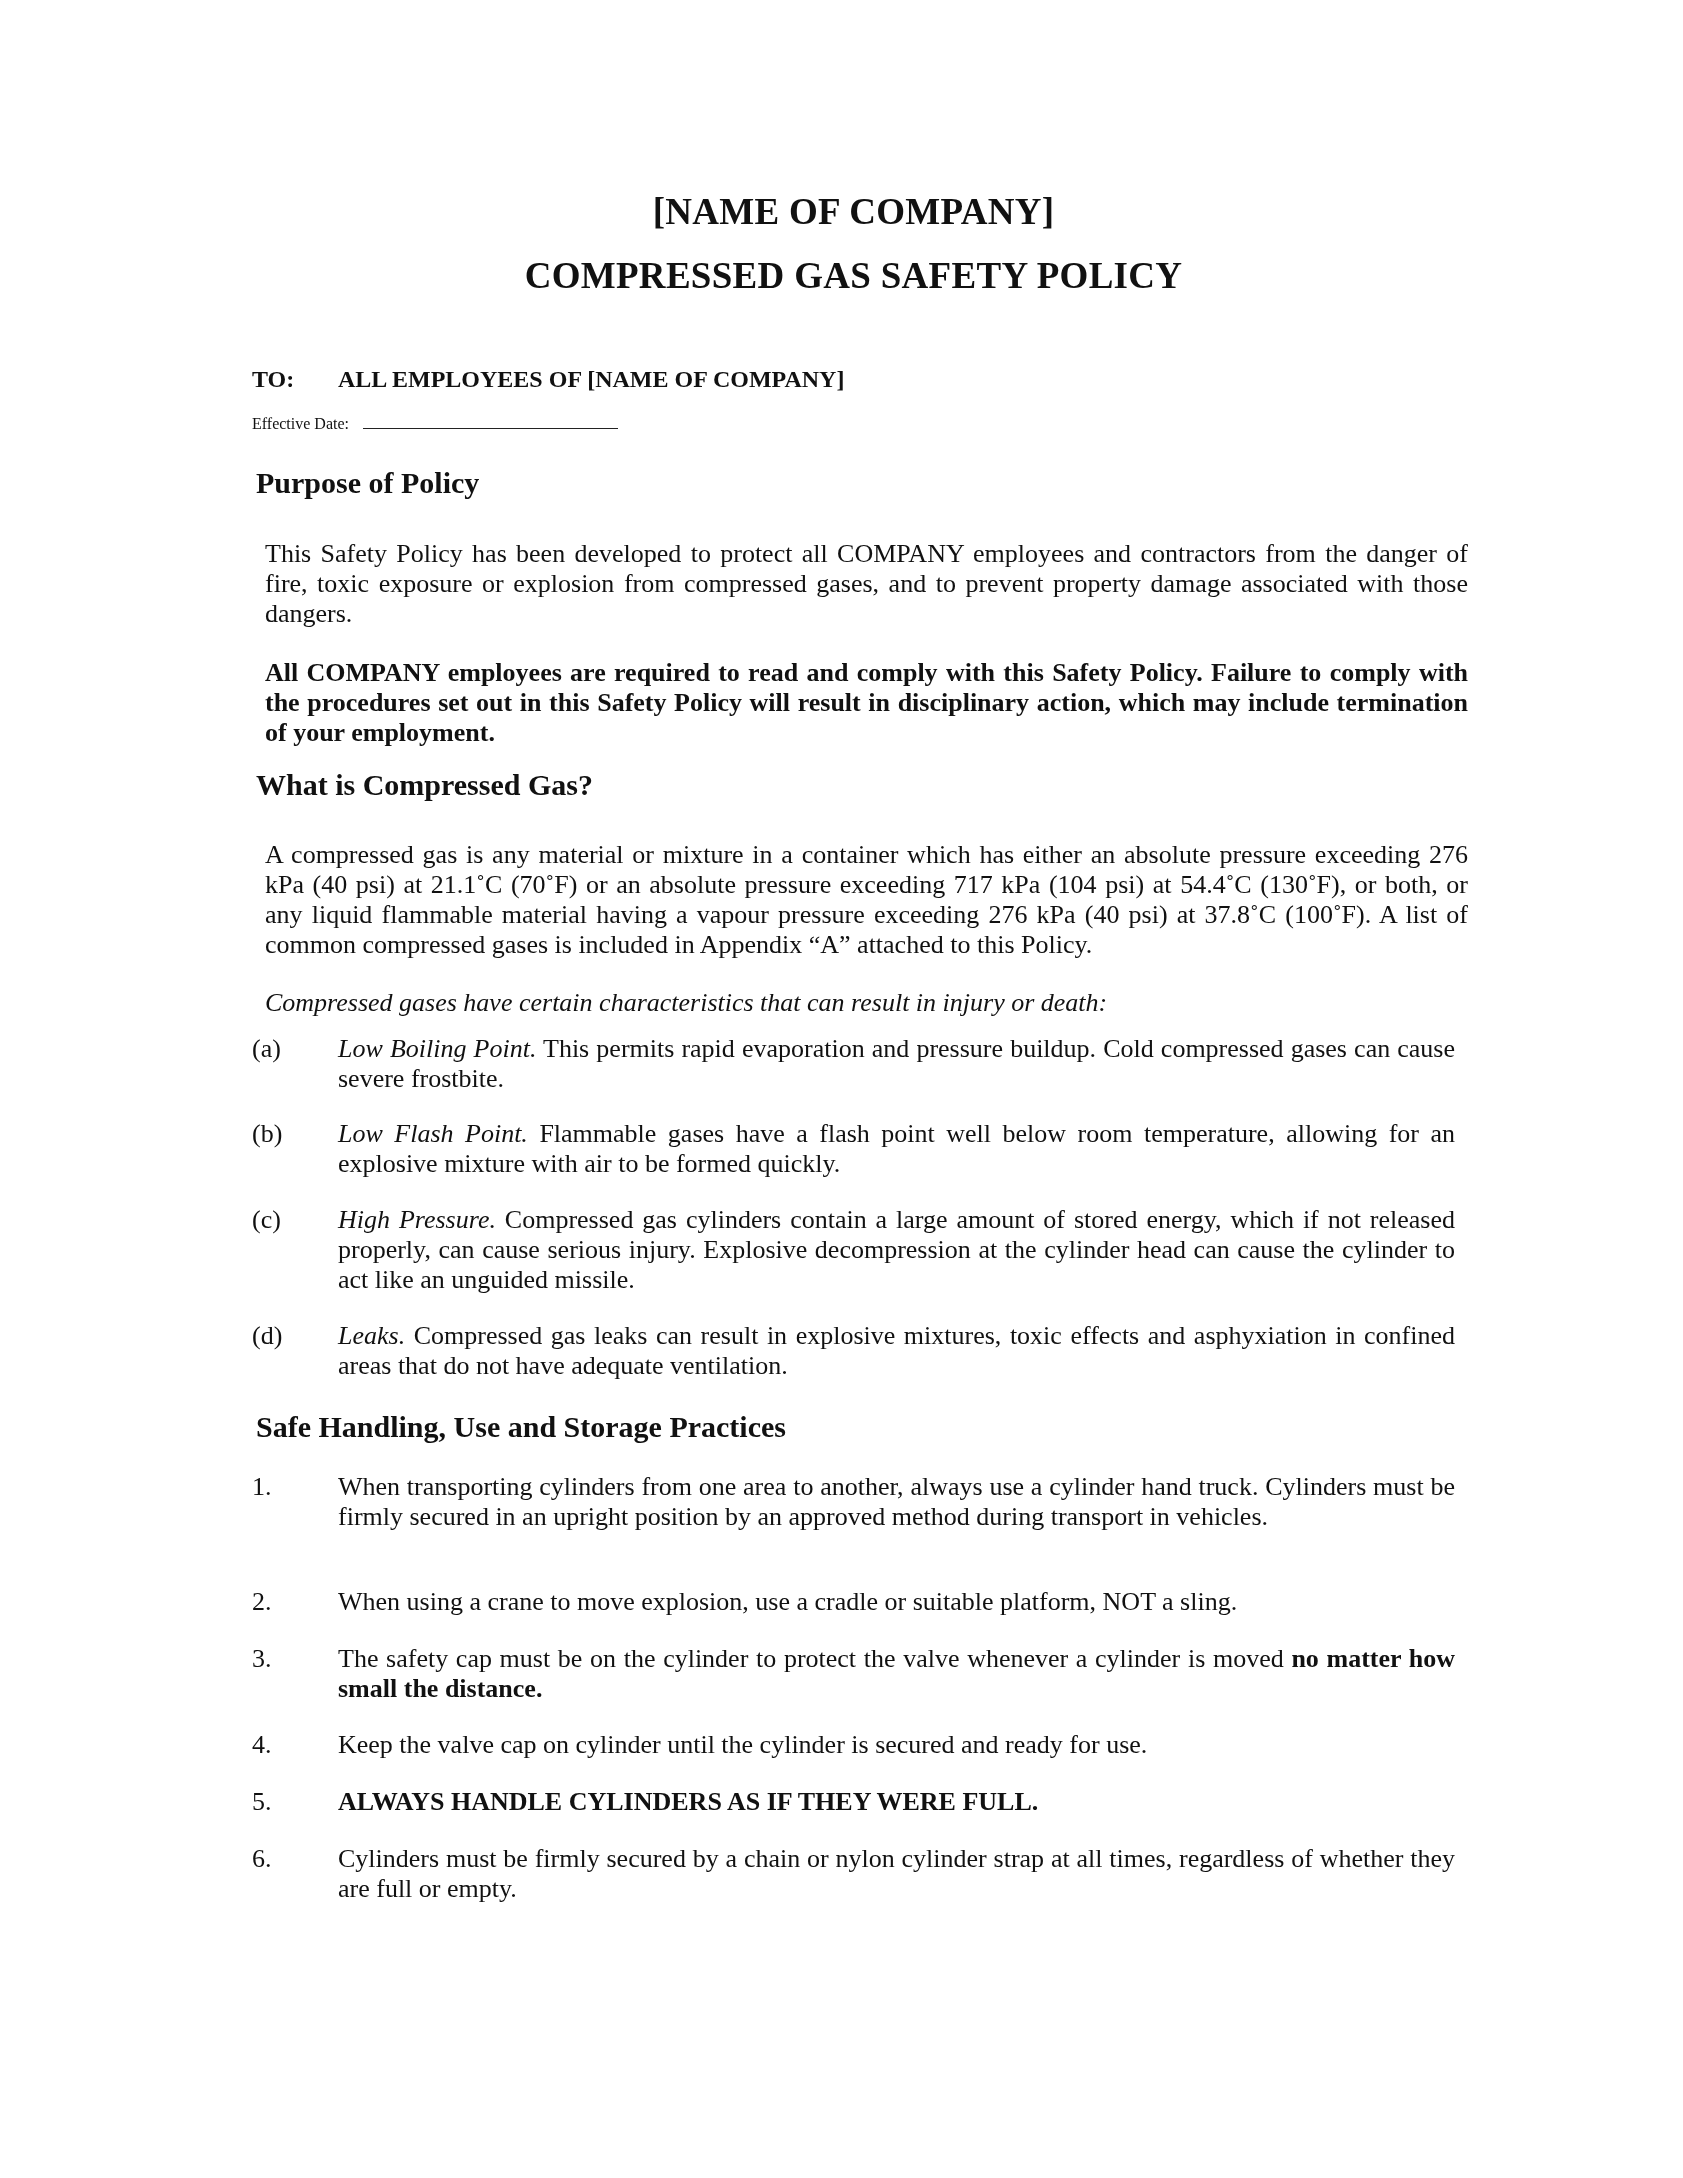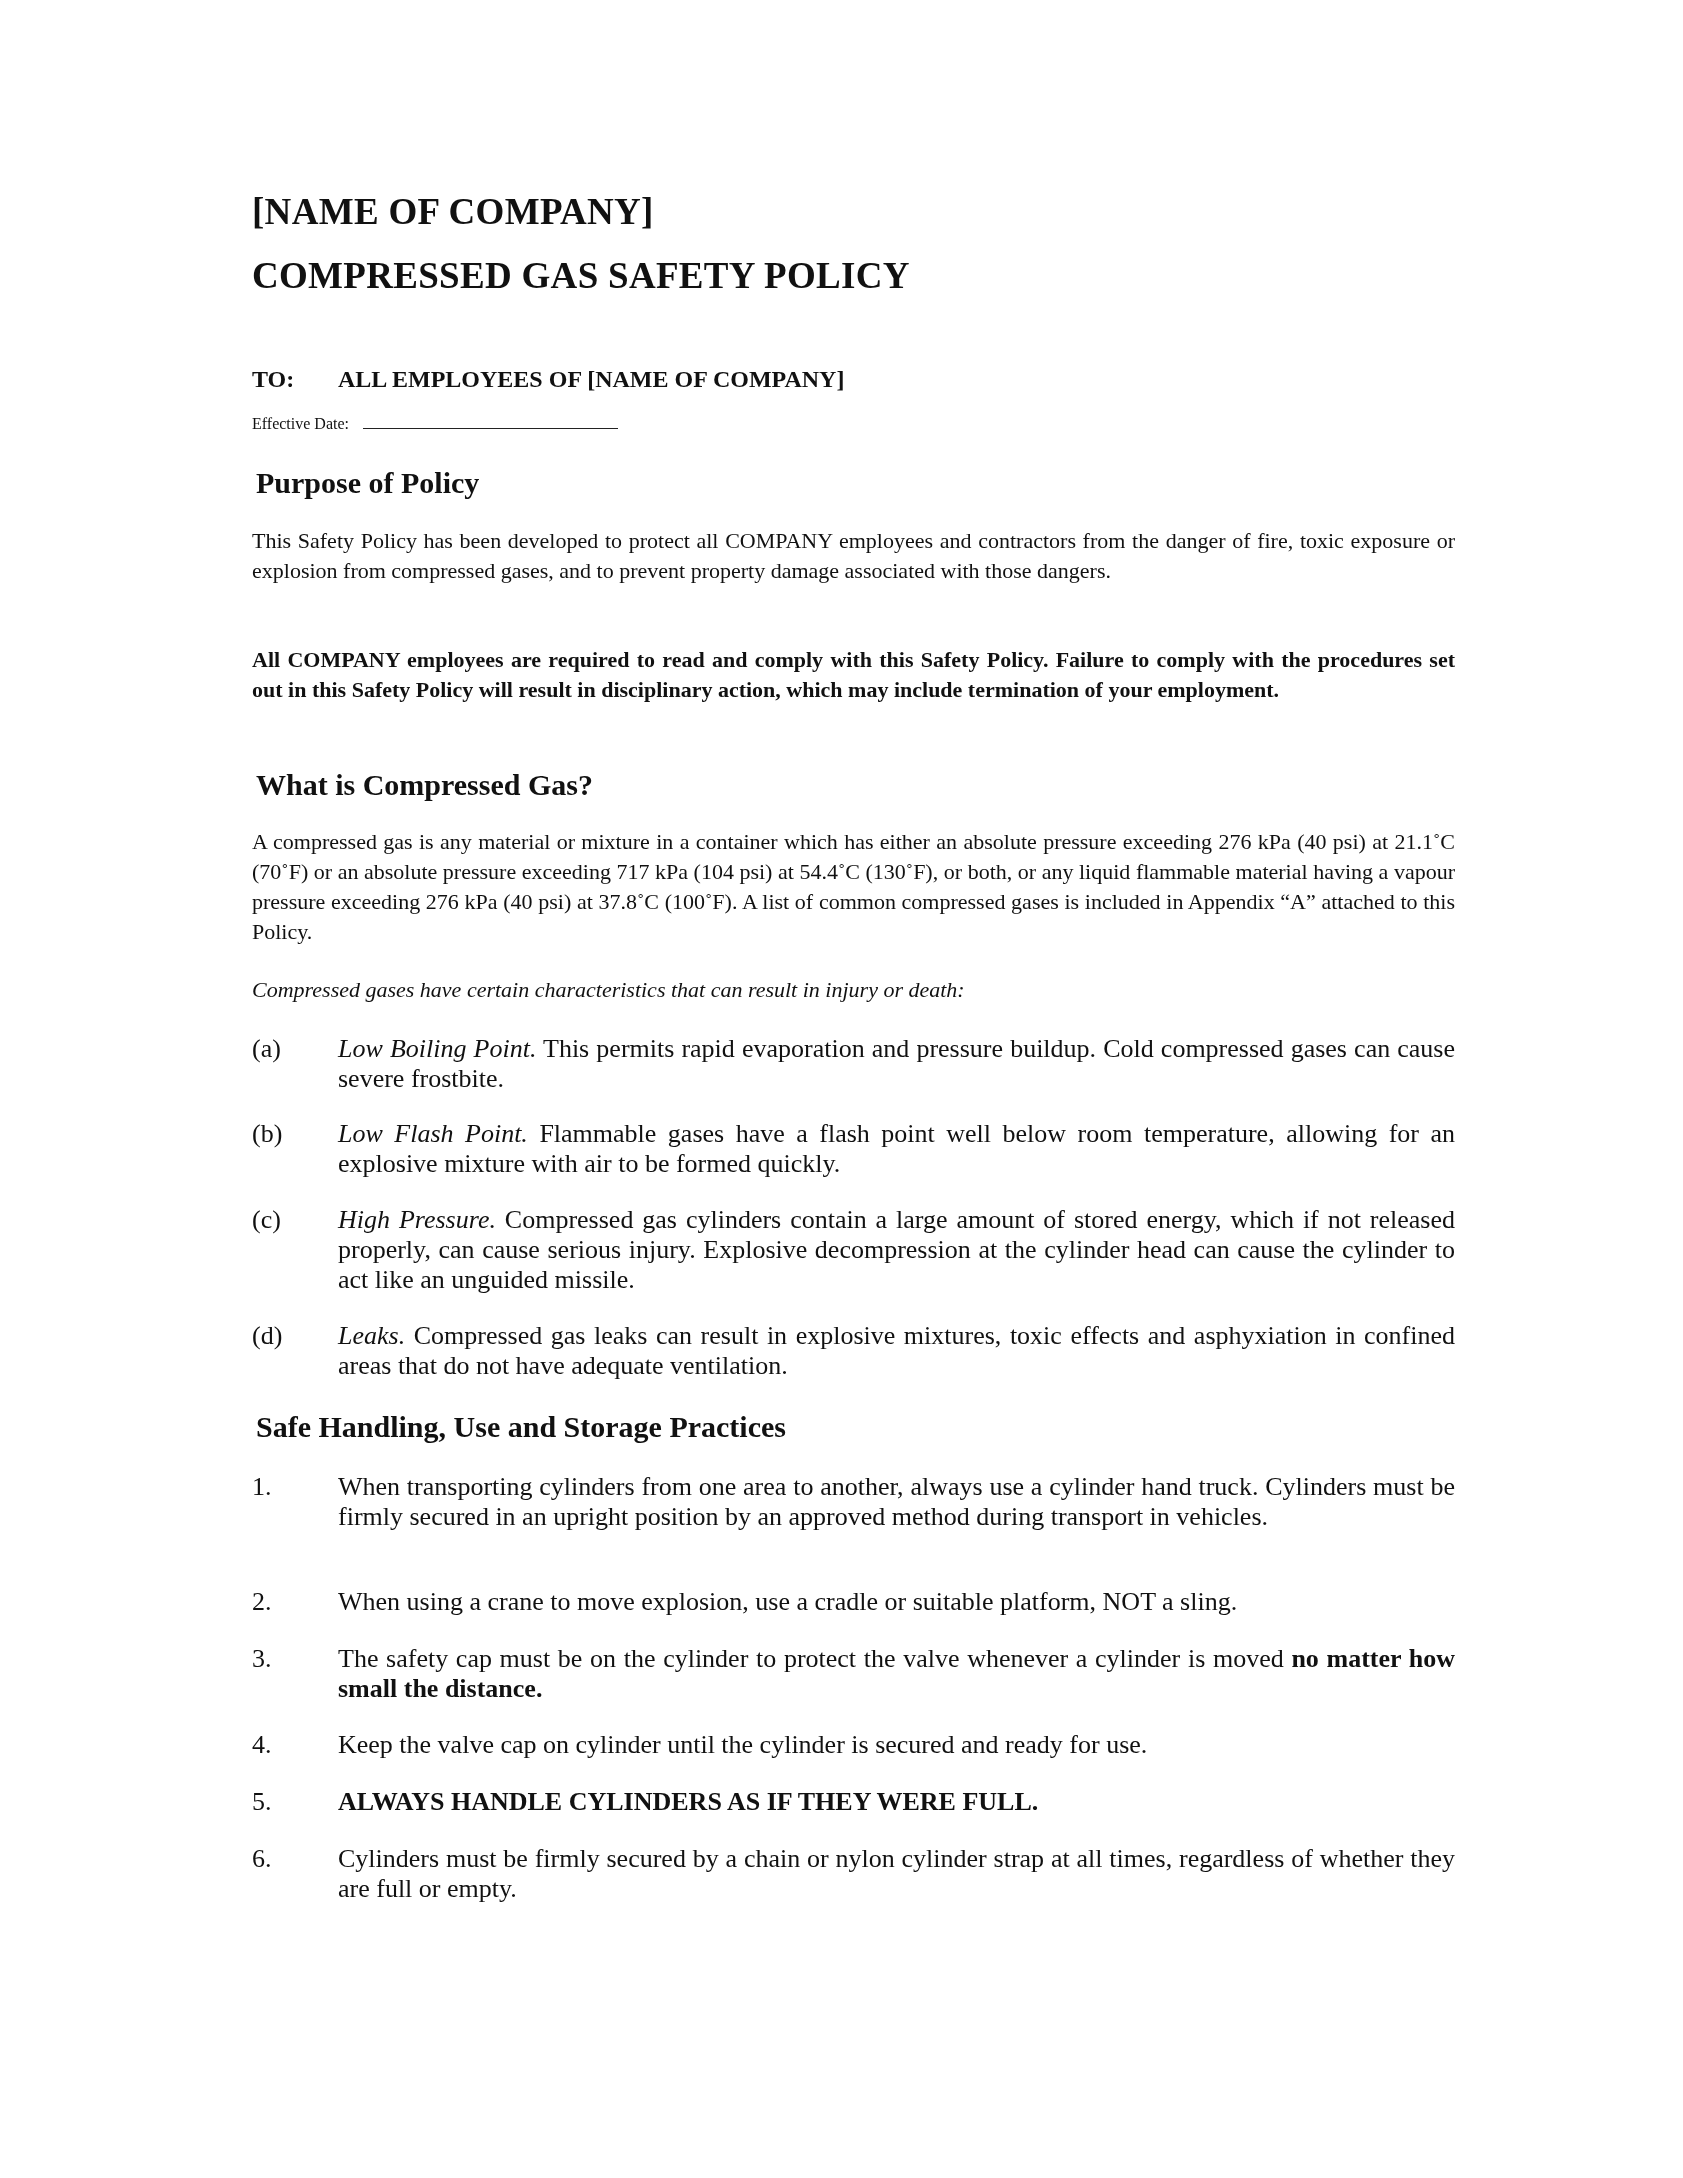--- a/index.html
+++ b/index.html
@@ -1,26 +1,26 @@
 <!DOCTYPE html>
 <html><head>
 <meta charset="utf-8">
 <style>
   html, body { margin:0; padding:0; background:#ffffff; }
   body { width:1683px; height:2178px; position:relative; overflow:hidden; color:#111; }
   .page { position:absolute; left:252px; top:0; width:1203px; font-family:"Liberation Serif","DejaVu Serif",serif; }
-  .title { text-align:left; font-weight:bold; font-size:37px; position:absolute; left:0; width:1203px; letter-spacing:0.3px; }
+  .title { text-align:center; font-weight:bold; font-size:37px; position:absolute; left:0; width:1203px; letter-spacing:0.3px; }
   .t1 { top:190px; }
   .t2 { top:254px; }
   .to-row { position:absolute; top:366px; left:0; font-weight:bold; font-size:24px; }
   .to-row .lbl { display:inline-block; width:86px; }
   .eff-row { position:absolute; top:410px; left:0; font-weight:normal; font-size:16px; }
   .eff-line { display:inline-block; width:255px; border-bottom:1.5px solid #222; height:18px; margin-left:14px; vertical-align:baseline; }
   h2 { position:absolute; left:0; margin:4px; font-size:30px; font-weight:bold; }
-  .para { position:absolute; left:0; width:1203px; font-size:22px; line-height:30px; text-align:justify; margin:0; }
+  .para { position:absolute; left:0; width:1203px; font-size:26px; line-height:30px; text-align:justify; margin:13px; }
   .bold { font-weight:bold; }
   .item { position:absolute; left:0; width:1203px; font-size:26px; line-height:30px; }
   .item .mk { position:absolute; left:0; top:0; }
   .item .tx { margin-left:86px; text-align:justify; display:block; }
   .item .it { font-style:italic;margin-top:33px; }
 </style>
 </head>
 <body>
 
 <div class="page">

